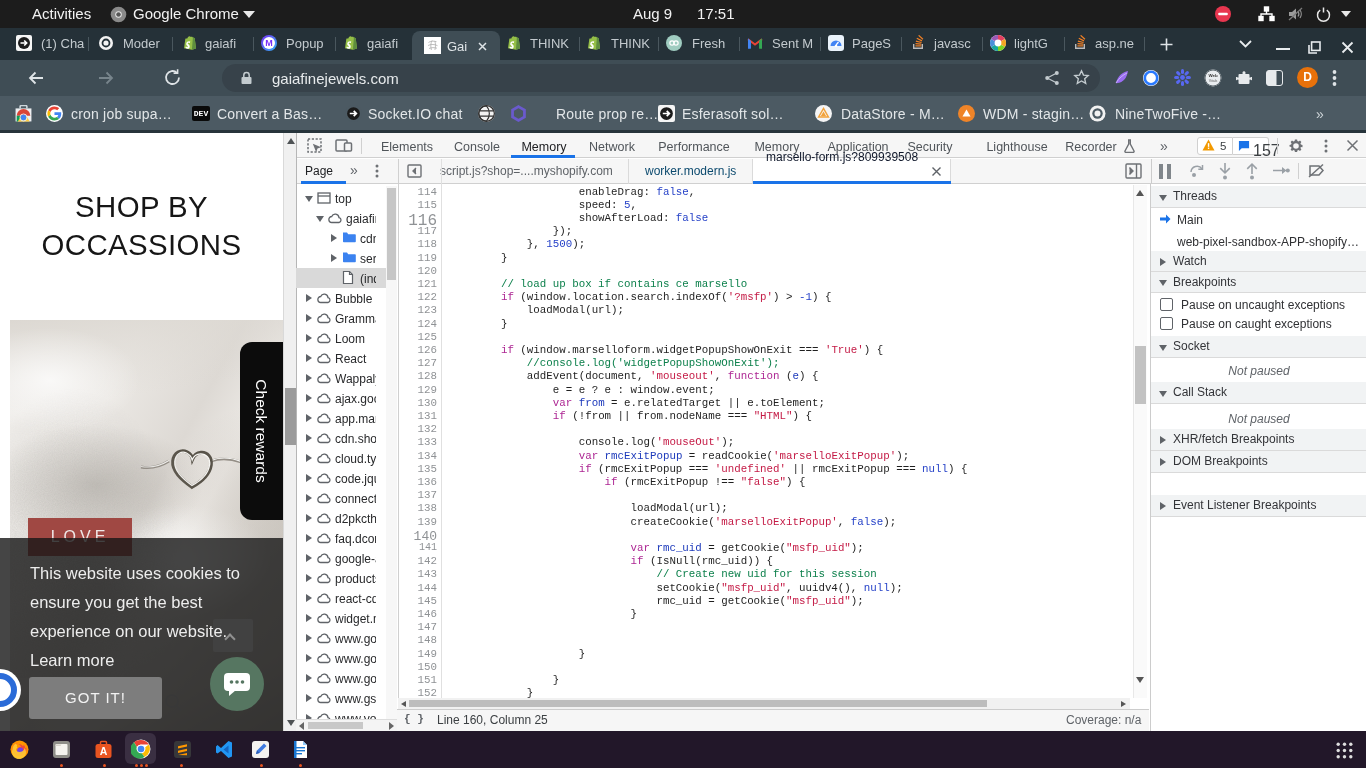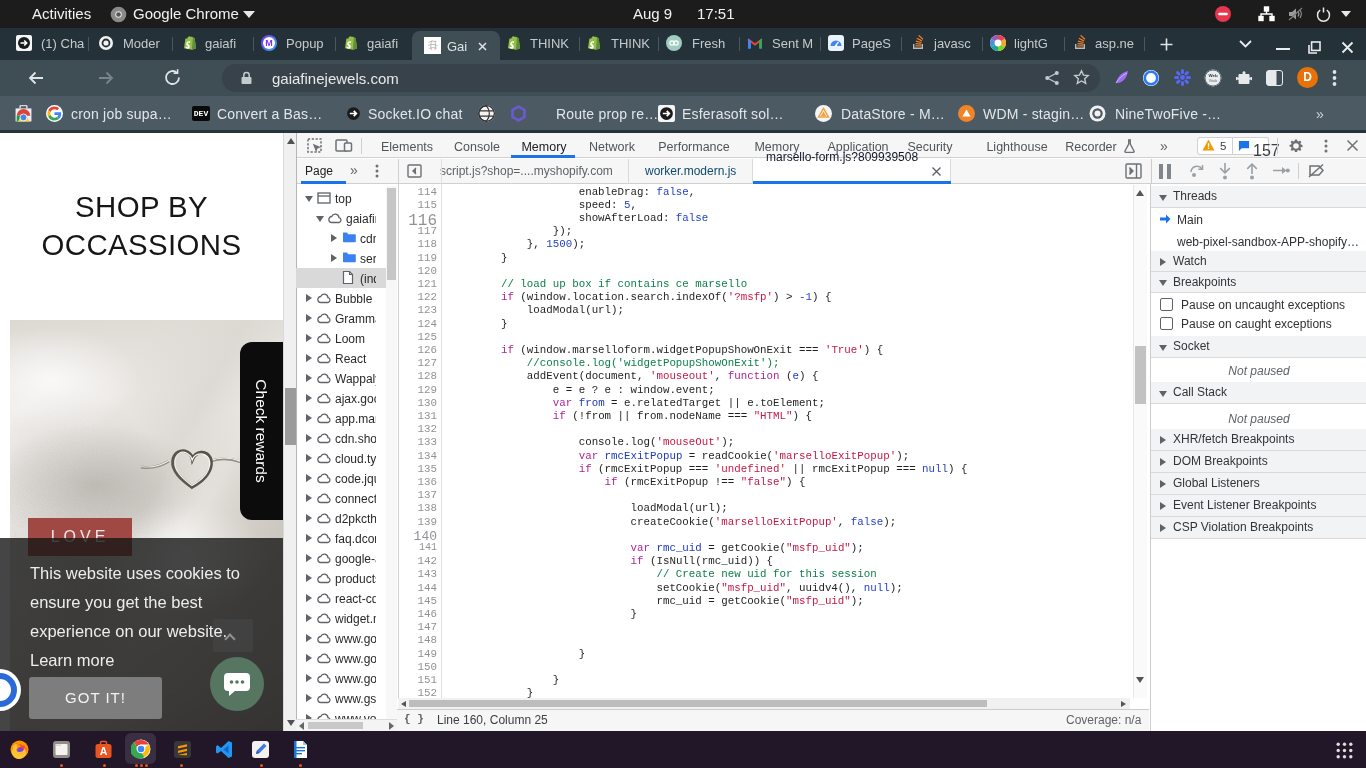--- a/index.html
+++ b/index.html
@@ -832,31 +832,23 @@
     </div>
     <div class="np" style="top:228px">Not paused</div>
     <div class="shead" style="top:245px;height:22px">
       <div class="a tri" style="left:9px;top:7.0px;border-top:4px solid transparent;border-bottom:4px solid transparent;border-left:6px solid #5f6368"></div>
       <div class="a" style="left:22px;top:3.0px">XHR/fetch Breakpoints</div>
     </div>
     <div class="shead" style="top:267px;height:22px">
       <div class="a tri" style="left:9px;top:7.0px;border-top:4px solid transparent;border-bottom:4px solid transparent;border-left:6px solid #5f6368"></div>
       <div class="a" style="left:22px;top:3.0px">DOM Breakpoints</div>
     </div>
-    <div class="shead" style="top:289px;height:22px">
-      <div class="a tri" style="left:9px;top:7.0px;border-top:4px solid transparent;border-bottom:4px solid transparent;border-left:6px solid #5f6368"></div>
-      <div class="a" style="left:22px;top:3.0px">Global Listeners</div>
-    </div>
     <div class="shead" style="top:311px;height:22px">
       <div class="a tri" style="left:9px;top:7.0px;border-top:4px solid transparent;border-bottom:4px solid transparent;border-left:6px solid #5f6368"></div>
       <div class="a" style="left:22px;top:3.0px">Event Listener Breakpoints</div>
-    </div>
-    <div class="shead" style="top:333px;height:22px">
-      <div class="a tri" style="left:9px;top:7.0px;border-top:4px solid transparent;border-bottom:4px solid transparent;border-left:6px solid #5f6368"></div>
-      <div class="a" style="left:22px;top:3.0px">CSP Violation Breakpoints</div>
     </div>
   </div>
 <div id="dock" class="a">
     <div class="a" style="left:125px;top:2px;width:31px;height:31px;background:#3a2f42;border-radius:6px"></div>
     <svg class="a" style="left:10px;top:9px" width="19" height="19" viewBox="0 0 19 19">
       <circle cx="9.5" cy="9.5" r="9" fill="#ff9500"></circle>
       <path d="M9.5 2.5a7 7 0 1 0 7 7c0-1-.2-1.8-.5-2.5.1 1-.5 1.6-1.2 1.4.5-1.5-.2-3-1.3-3.8.3.8 0 1.5-.6 1.6C11.6 4.6 9.8 4 8.3 4.6 9.9 5 10.8 6 11 7.3 9.9 6.7 8.9 7 8.5 7.8c-.4.8.1 1.6 1.2 2 .9.4 1.2 1 1.1 1.8-.2 1-1.3 1.7-2.8 1.5A4.3 4.3 0 0 1 5 8.7c-.8.3-1.1-.3-.9-1.2A7 7 0 0 1 9.5 2.5z" fill="#e6096e" opacity="0.55"></path>
       <circle cx="10.2" cy="10.6" r="3.1" fill="#7542e5"></circle>
       <path d="M2.5 9.5a7 7 0 0 1 4-6.3C6 4.3 6.4 5 7.2 5 6.5 6 6.7 7.2 7.5 7.9 6.6 8 6 8.8 6.1 9.8c.1 1.3 1.5 2.3 3.2 2.3 2.8 0 4.8-1.7 5.3-4.1a7 7 0 1 1-12.1 1.5z" fill="#ffcc33" opacity="0.9"></path>
     </svg>

